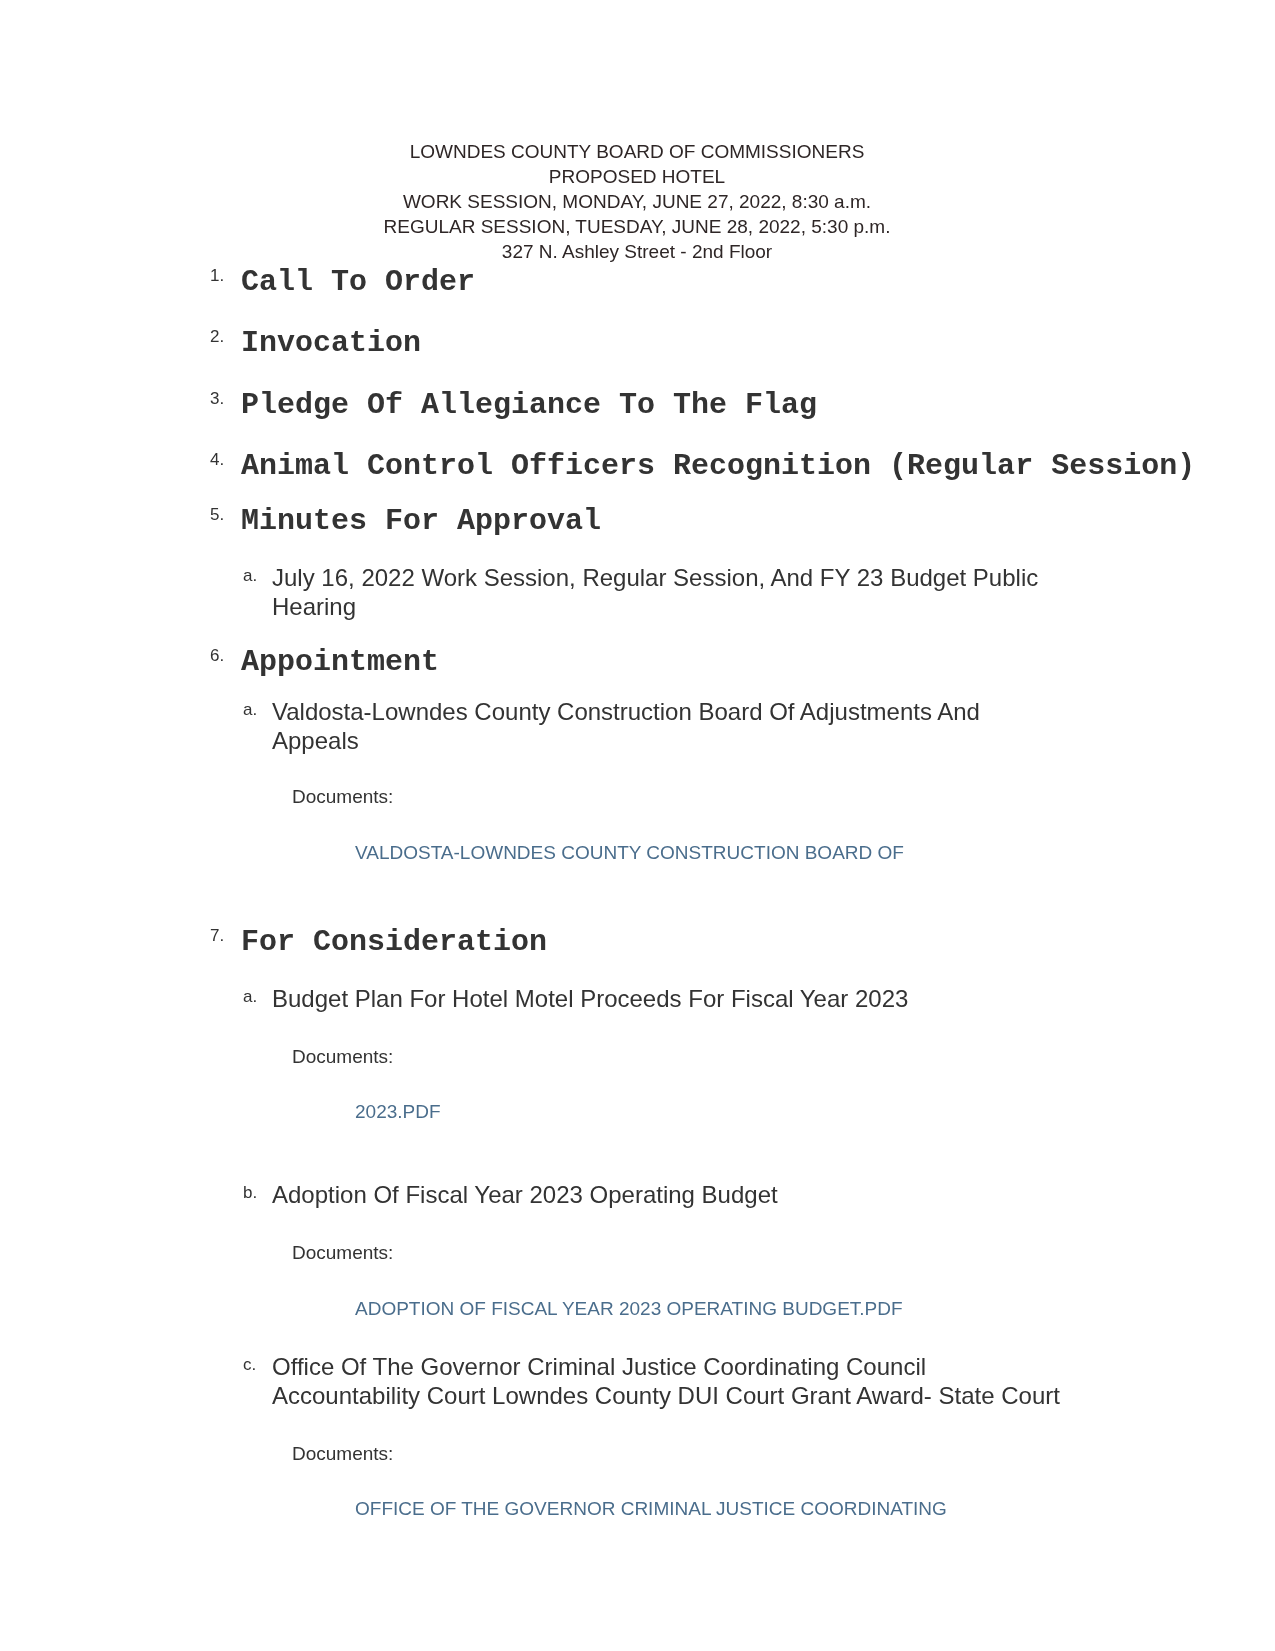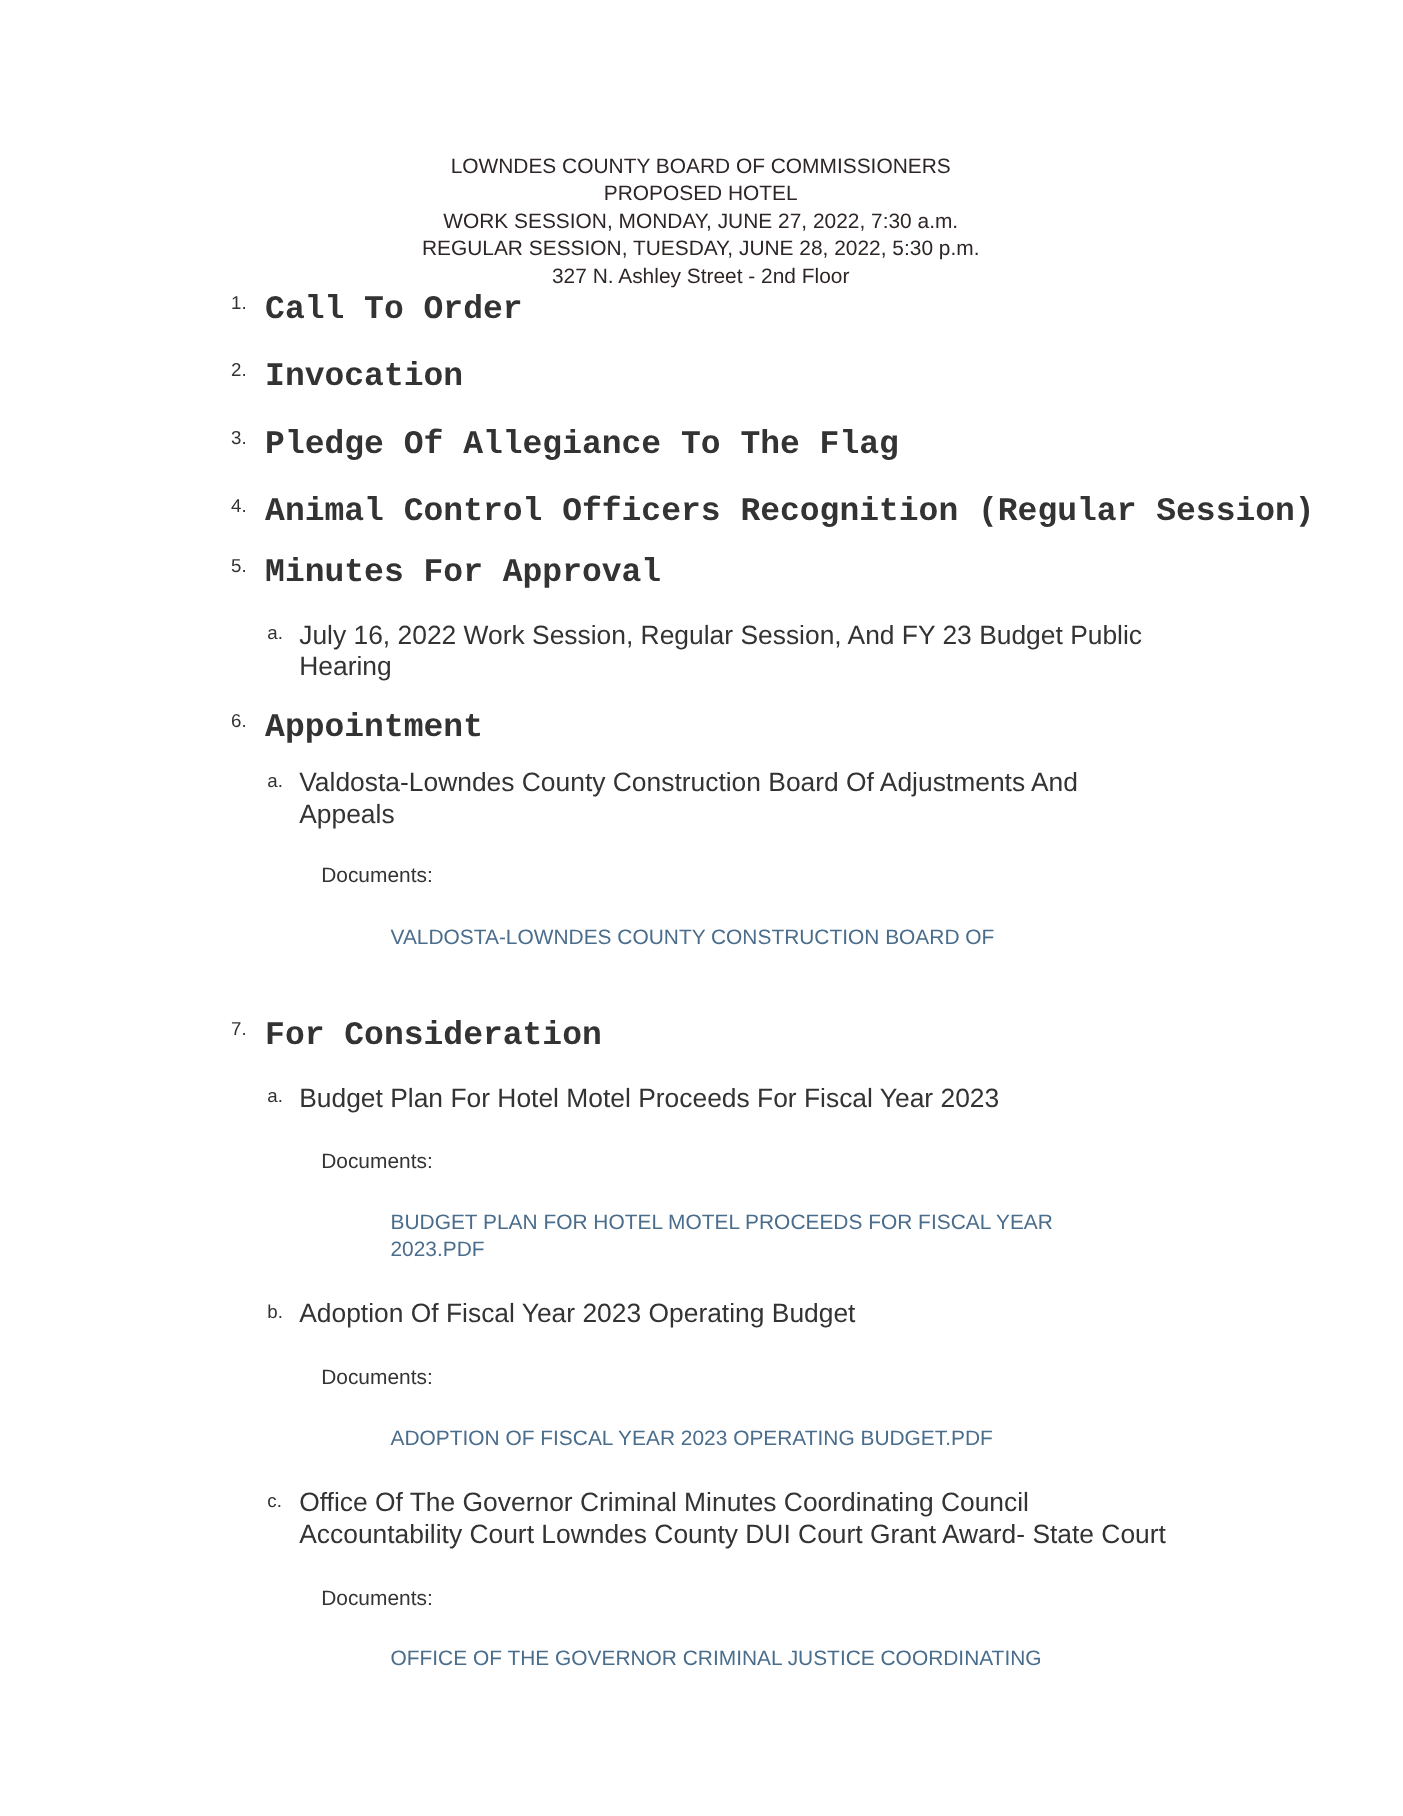--- a/index.html
+++ b/index.html
@@ -12,21 +12,21 @@
   .sub-letter { font-size: 17px; color: #333; }
   .sub { font-size: 24px; color: #333; line-height: 29px; }
   .docs { font-size: 19px; color: #333; }
   .link { font-size: 19px; color: #4a6d8c; line-height: 25px; cursor: pointer; }
 </style>
 </head>
 <body>
 
 <div class="abs hdr" style="top:140px">LOWNDES COUNTY BOARD OF COMMISSIONERS</div>
 <div class="abs hdr" style="top:165px">PROPOSED HOTEL</div>
-<div class="abs hdr" style="top:190px">WORK SESSION, MONDAY, JUNE 27, 2022, 7:30 a.m.</div>
+<div class="abs hdr" style="top:190px">WORK SESSION, MONDAY, JUNE 27, 2022, 8:30 a.m.</div>
 <div class="abs hdr" style="top:215px">REGULAR SESSION, TUESDAY, JUNE 28, 2022, 5:30 p.m.</div>
 <div class="abs hdr" style="top:240px">327 N. Ashley Street - 2nd Floor</div>
 
 <div class="abs num" style="left:210px;top:266px">1.</div>
 <div class="abs h1" style="left:241px;top:265px">Call To Order</div>
 
 <div class="abs num" style="left:210px;top:327px">2.</div>
 <div class="abs h1" style="left:241px;top:326px">Invocation</div>
 
 <div class="abs num" style="left:210px;top:389px">3.</div>
@@ -51,30 +51,29 @@
   <span style="display:block">VALDOSTA-LOWNDES COUNTY CONSTRUCTION BOARD OF</span>
 </a>
 
 <div class="abs num" style="left:210px;top:926px">7.</div>
 <div class="abs h1" style="left:241px;top:925px">For Consideration</div>
 
 <div class="abs sub-letter" style="left:243px;top:987px">a.</div>
 <div class="abs sub" style="left:272px;top:984px">Budget Plan For Hotel Motel Proceeds For Fiscal Year 2023</div>
 <div class="abs docs" style="left:292px;top:1046px">Documents:</div>
 <a class="abs link" style="left:355px;top:1099px;display:block">
-  <span style="display:block">BUDGET PLAN FOR HOTEL MOTEL PROCEEDS FOR FISCAL YEAR</span>
   <span style="display:block">2023.PDF</span>
 </a>
 
 <div class="abs sub-letter" style="left:243px;top:1183px">b.</div>
 <div class="abs sub" style="left:272px;top:1180px">Adoption Of Fiscal Year 2023 Operating Budget</div>
 <div class="abs docs" style="left:292px;top:1242px">Documents:</div>
 <a class="abs link" style="left:355px;top:1296px;display:block">
   <span style="display:block">ADOPTION OF FISCAL YEAR 2023 OPERATING BUDGET.PDF</span>
 </a>
 
 <div class="abs sub-letter" style="left:243px;top:1355px">c.</div>
-<div class="abs sub" style="left:272px;top:1352px">Office Of The Governor Criminal Minutes Coordinating Council</div>
+<div class="abs sub" style="left:272px;top:1352px">Office Of The Governor Criminal Justice Coordinating Council</div>
 <div class="abs sub" style="left:272px;top:1381px">Accountability Court Lowndes County DUI Court Grant Award- State Court</div>
 <div class="abs docs" style="left:292px;top:1443px">Documents:</div>
 <a class="abs link" style="left:355px;top:1496px;display:block">
   <span style="display:block">OFFICE OF THE GOVERNOR CRIMINAL JUSTICE COORDINATING</span>
 </a>
 
 </body></html>

